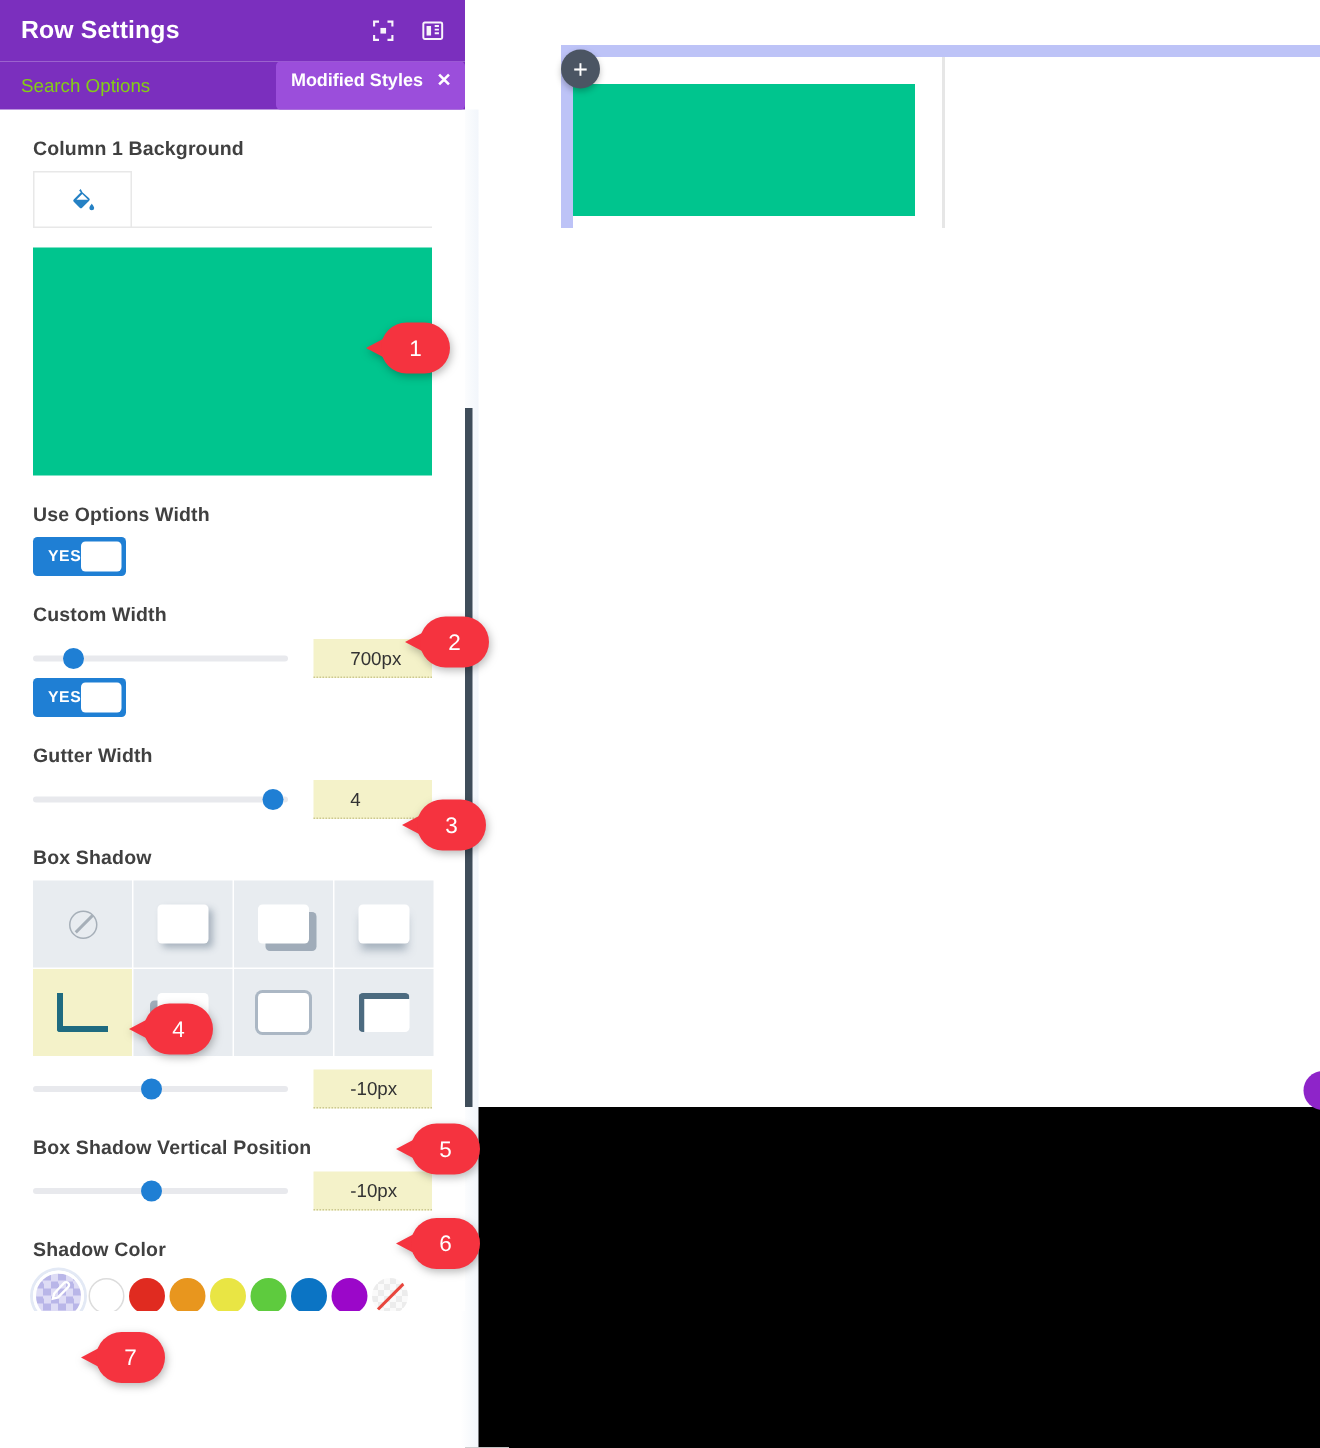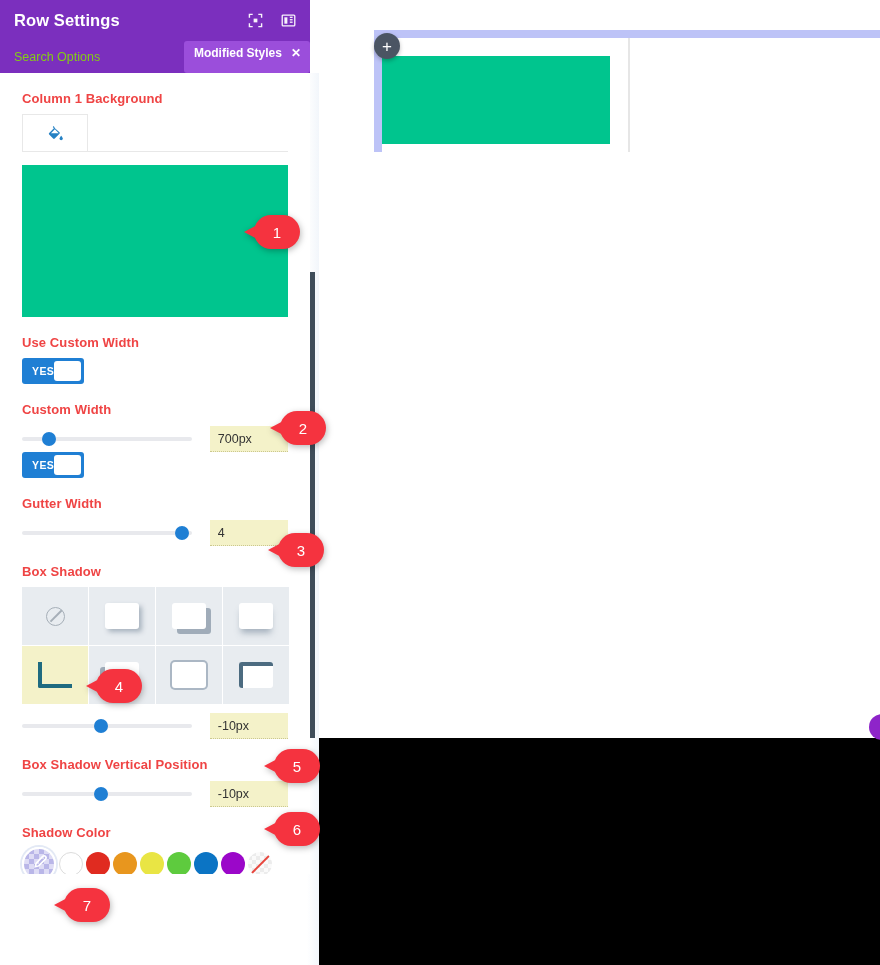--- a/index.html
+++ b/index.html
@@ -68,21 +68,21 @@
     margin-left: auto; background: #9b4edb; color: #fff;
     font-size: 12px; font-weight: bold; border-radius: 3px;
     padding: 5px 9px 6px 10px; display: flex; gap: 9px;
     margin-right: -14px; height: 32px;
   }
   .mod-badge .x { font-size: 12px; font-weight: bold; }
 
   .panel-body { padding: 0 22px; position: relative; }
 
   .field-label {
-    font-size: 13px; color: #ef4444; font-weight: bold;
+    font-size: 13px; color: #404040; font-weight: bold;
     margin-top: 18px; margin-bottom: 8px; letter-spacing: .1px;
   }
 
   
   .bg-type-row {
     display: flex; border-bottom: 1px solid #e8e8e8; height: 38px;
   }
   .bg-type-cell {
     width: 66px; height: 38px; border: 1px solid #e8e8e8; border-bottom: none;
     display: flex; align-items: center; justify-content: center;
@@ -115,21 +115,21 @@
     position: absolute; top: 11px; left: 0; width: 170px; height: 4px;
     background: #e8e9ed; border-radius: 2px;
   }
   .slider .handle {
     position: absolute; top: 6px; width: 14px; height: 14px; border-radius: 50%;
     background: #1f7fd4;
   }
   .val-box {
     margin-left: 22px; width: 80px; height: 26px;
     background: #f4f2c9; border-bottom: 1px dotted #cbc88f;
-    display: flex; align-items: center; padding-left: 8px;
+    display: flex; align-items: center; padding-left: 24px;
     font-size: 12.5px; color: #333;
   }
 
   
   .bs-grid {
     display: grid; grid-template-columns: repeat(4, 66px);
     gap: 1px; margin-top: 8px;
   }
   .bs-cell {
     width: 66px; height: 58px; background: #e8ecf0;
@@ -290,21 +290,21 @@
             <svg class="bucket" viewBox="0 0 18 18" fill="#2581c4">
               <path d="M7.2 1.1 6.1 2.2l1.2 1.2-5 5a1.2 1.2 0 0 0 0 1.7l4.2 4.2a1.2 1.2 0 0 0 1.7 0l5-5a1.2 1.2 0 0 0 0-1.7L8.4 3.4 7.2 1.1zm1.1 3.5 4.1 4.1H4.2l4.1-4.1z"></path>
               <path d="M15 11.4s-1.7 2-1.7 3a1.7 1.7 0 1 0 3.4 0c0-1-1.7-3-1.7-3z"></path>
             </svg>
           </span>
         </div>
         <div class="bg-type-rest"></div>
       </div>
       <div class="bg-preview"></div>
 
-      <div class="field-label">Use Custom Width</div>
+      <div class="field-label">Use Options Width</div>
       <div class="toggle">
         <span class="yes">YES</span>
         <span class="knob"></span>
       </div>
 
       <div class="field-label">Custom Width</div>
       <div class="slider-row">
         <div class="slider">
           <div class="track"></div>
           <div class="handle" id="h-cw" style="left: 20.28px;"></div>

